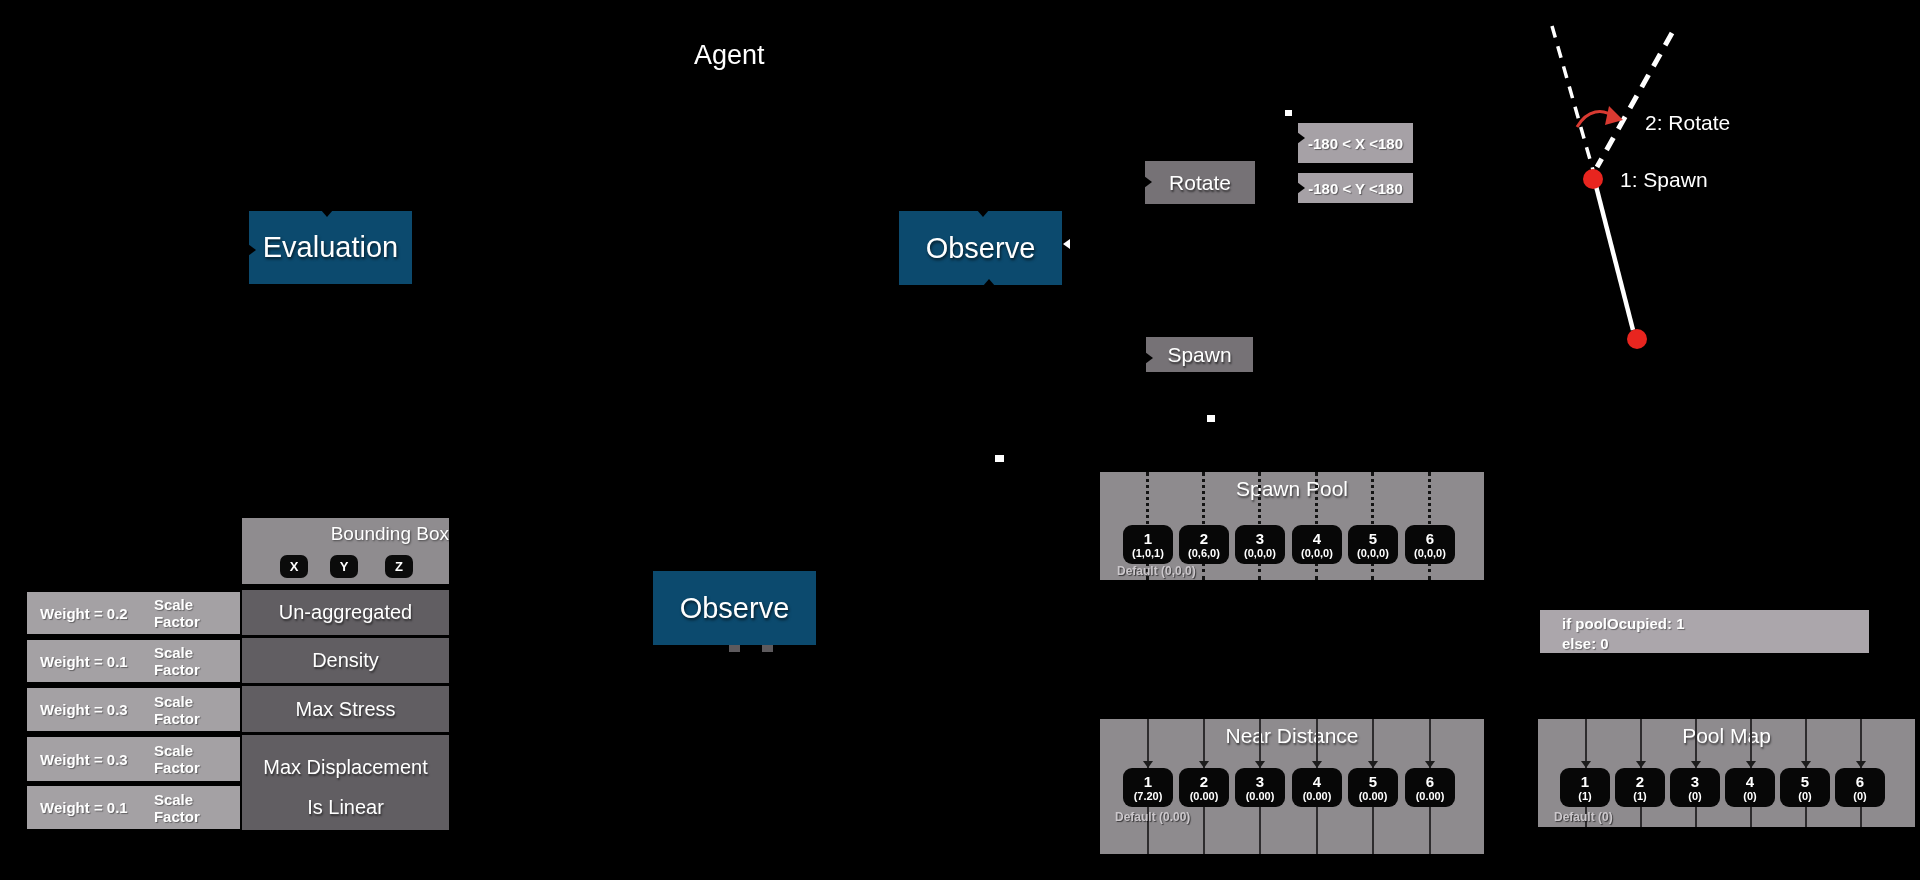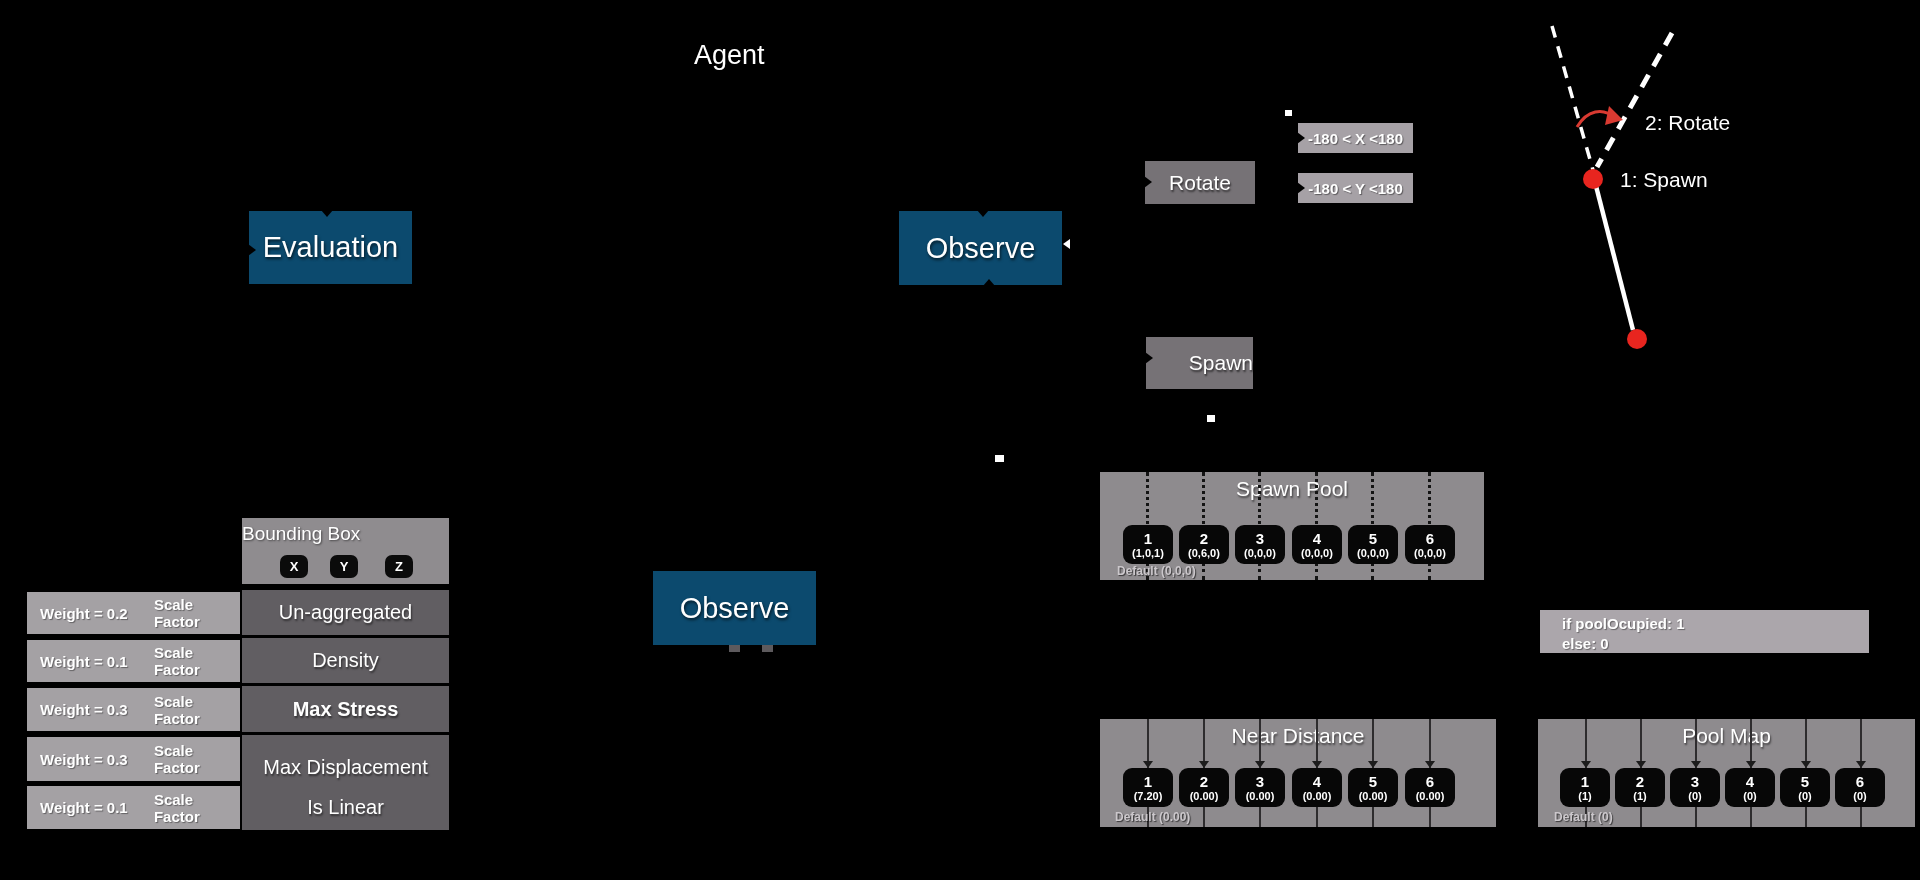--- a/index.html
+++ b/index.html
@@ -28,21 +28,21 @@
             border-top:7px solid #1c1c1c;z-index:2;}
   .default-label{position:absolute;font-size:12px;font-weight:bold;color:#cbc7cb;z-index:4;
             text-shadow:1px 1px 1px rgba(0,0,0,.6);}
   
   .row-left{position:absolute;background:#a4a1a4;color:#fff;display:flex;align-items:center;
             font-size:15px;font-weight:bold;padding-left:13px;text-shadow:1px 1px 1px rgba(0,0,0,.4);}
   .row-left .w{width:118px;}
   .row-right{position:absolute;background:#615e62;color:#fff;display:flex;align-items:center;justify-content:center;
             font-size:20px;text-shadow:1px 2px 2px rgba(0,0,0,.5);}
   .bb-panel{position:absolute;background:#8f8c8f;}
-  .bb-title{position:absolute;top:5px;left:0;right:0;text-align:left;font-size:19px;color:#fff;
+  .bb-title{position:absolute;top:5px;left:0;right:0;text-align:right;font-size:19px;color:#fff;
             text-shadow:1px 1px 2px rgba(0,0,0,.5);}
   .axis-btn{position:absolute;width:28px;height:23px;background:#0b0b0b;border-radius:7px;color:#fff;
             font-size:13px;font-weight:bold;display:flex;align-items:center;justify-content:center;}
   
   .black-label{position:absolute;color:#fff;font-size:21px;}
   .agent-title{position:absolute;color:#fff;font-size:27px;}
   
   .pin-right-black{position:absolute;width:0;height:0;border-top:6px solid transparent;
             border-bottom:6px solid transparent;border-left:8px solid #000;z-index:5;}
   .notch-down-black{position:absolute;width:0;height:0;border-left:6px solid transparent;
@@ -90,26 +90,26 @@
   </div>
   <span class="gray-tab" style="left:729px;top:645px;"></span>
   <span class="gray-tab" style="left:762px;top:645px;"></span>
 
   <div class="small-node" style="left:1145px;top:141px;width:110px;height:43px;">
     <span>Rotate</span>
     <span class="pin-right-black" style="left:-1px;top:15px;"></span>
 
   </div>
 
-  <div class="small-node" style="left:1146px;top:317px;width:107px;height:52px;justify-content:flex-end;">
+  <div class="small-node" style="left:1146px;top:317px;width:107px;height:35px;">
     <span>Spawn</span>
     <span class="pin-right-black" style="left:-1px;top:15px;"></span>
   </div>
 
-  <div class="range-label" style="left:1298px;top:123px;width:115px;height:30px;">
+  <div class="range-label" style="left:1298px;top:123px;width:115px;height:40px;">
     <span>-180 &lt; X &lt;180</span>
     <span class="pin-right-black" style="left:-1px;top:9px;"></span>
   </div>
   <div class="range-label" style="left:1298px;top:173px;width:115px;height:30px;">
     <span>-180 &lt; Y &lt;180</span>
     <span class="pin-right-black" style="left:-1px;top:9px;"></span>
   </div>
 
   <div class="black-label" style="left:1645px;top:111px;">2: Rotate</div>
   <div class="black-label" style="left:1620px;top:168px;">1: Spawn</div>
@@ -151,21 +151,21 @@
       <span class="slot-val">(0,0,0)</span>
     </div>
     <div class="default-label" style="left:17px;top:92px;">Default (0,0,0)</div>
   </div>
 
   <div class="cond-box" style="left:1540px;top:610px;width:307px;height:39px;">
     <div>if poolOcupied: 1</div>
     <div>else: 0</div>
   </div>
 
-  <div class="panel" style="left:1100px;top:719px;width:384px;height:108px;padding-left:12px;">
+  <div class="panel" style="left:1100px;top:719px;width:384px;height:135px;">
     <div class="panel-title">Near Distance</div>
     <span class="solline" style="left:47px;"></span>
     <span class="solline" style="left:103px;"></span>
     <span class="solline" style="left:159px;"></span>
     <span class="solline" style="left:216px;"></span>
     <span class="solline" style="left:272px;"></span>
     <span class="solline" style="left:329px;"></span>
     <span class="arrdown" style="left:43px;top:42px;"></span>
     <span class="arrdown" style="left:99px;top:42px;"></span>
     <span class="arrdown" style="left:155px;top:42px;"></span>
@@ -266,21 +266,21 @@
     <span>Scale Factor</span>
   </div>
   <div class="row-right" style="left:242px;top:638px;width:207px;height:45px;">
     <span>Density</span>
   </div>
 
   <div class="row-left" style="left:27px;top:688px;width:200px;height:43px;">
     <span class="w">Weight = 0.3</span>
     <span>Scale Factor</span>
   </div>
-  <div class="row-right" style="left:242px;top:686px;width:207px;height:46px;font-weight:bold;">
+  <div class="row-right" style="left:242px;top:686px;width:207px;height:46px;">
     <span>Max Stress</span>
   </div>
 
   <div class="row-left" style="left:27px;top:737px;width:200px;height:44px;">
     <span class="w">Weight = 0.3</span>
     <span>Scale Factor</span>
   </div>
   <div class="row-right" style="left:242px;top:735px;width:207px;height:65px;">
     <span>Max Displacement</span>
   </div>

